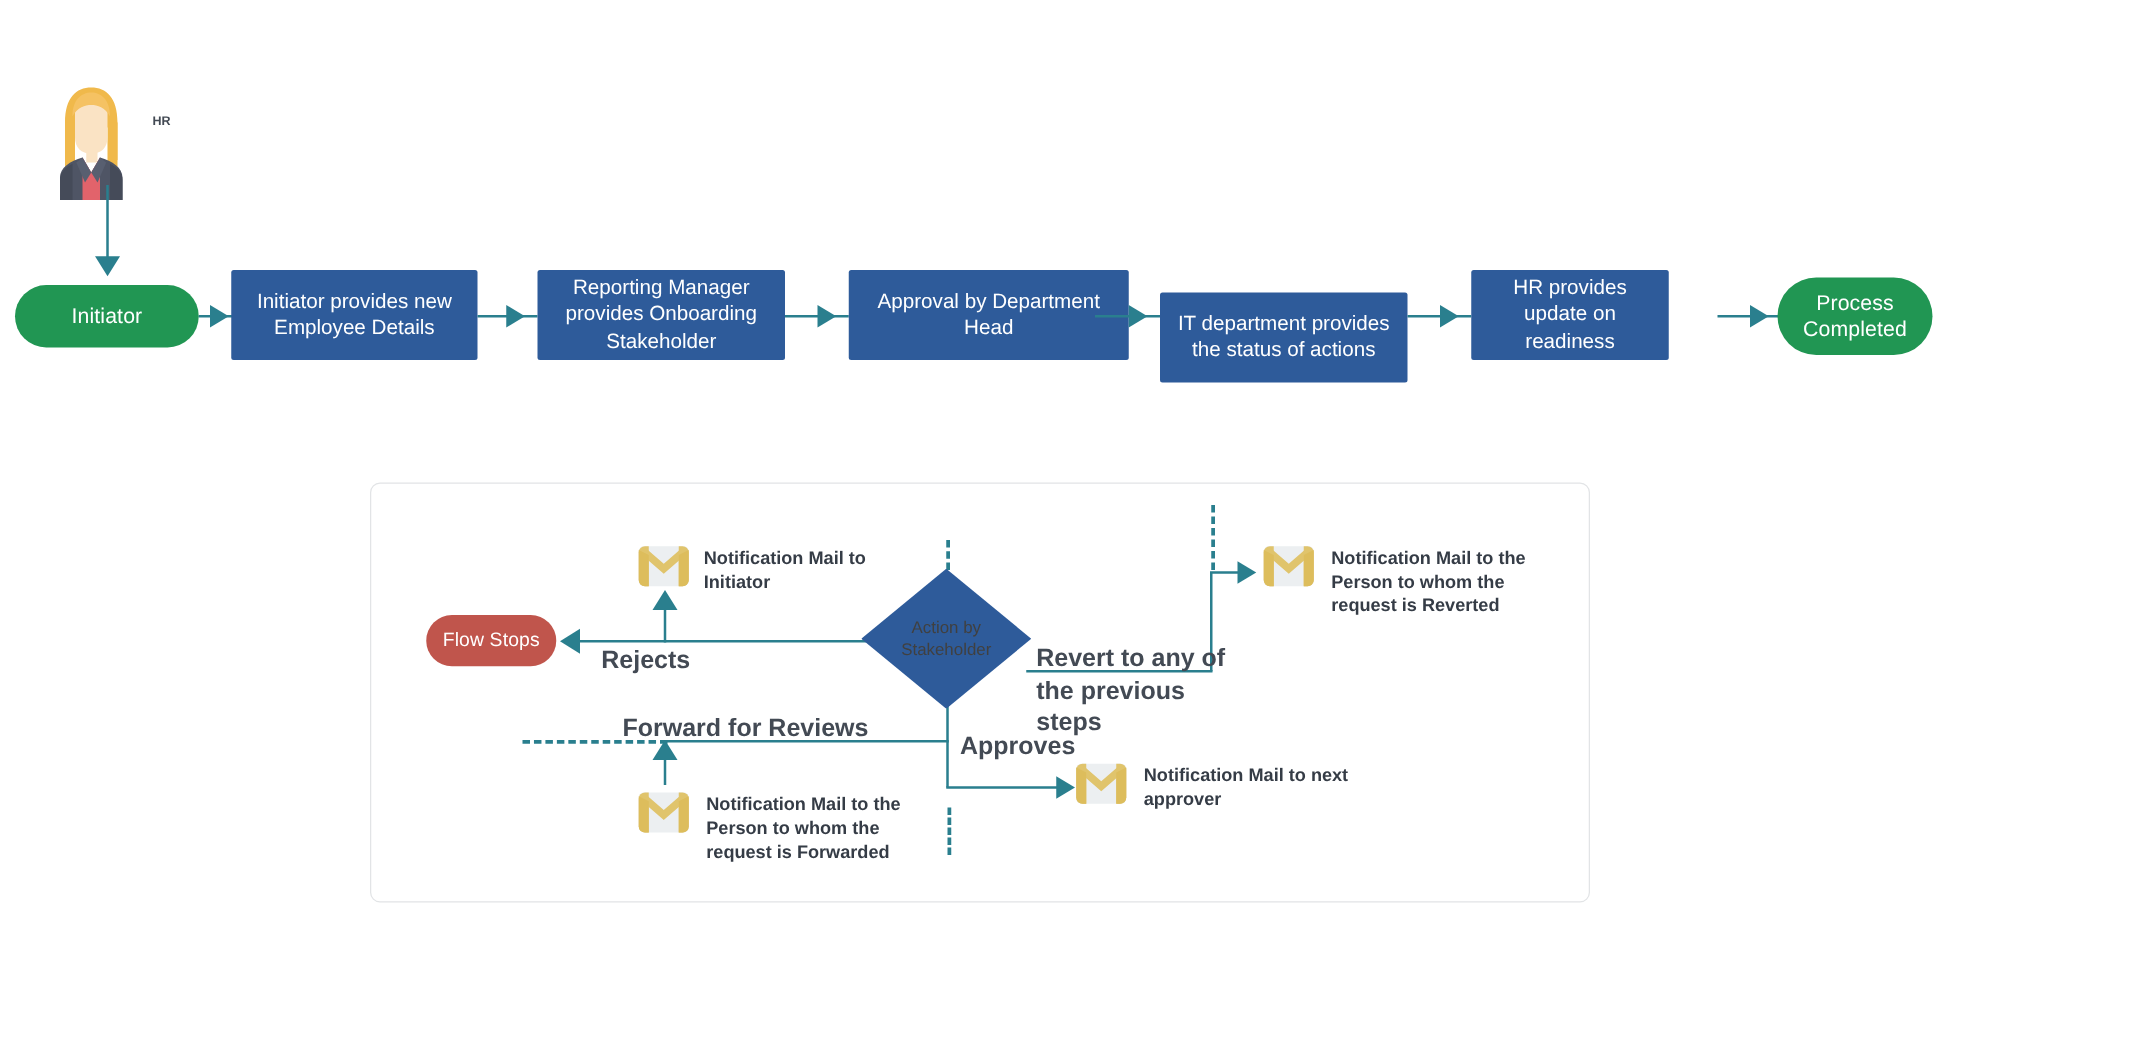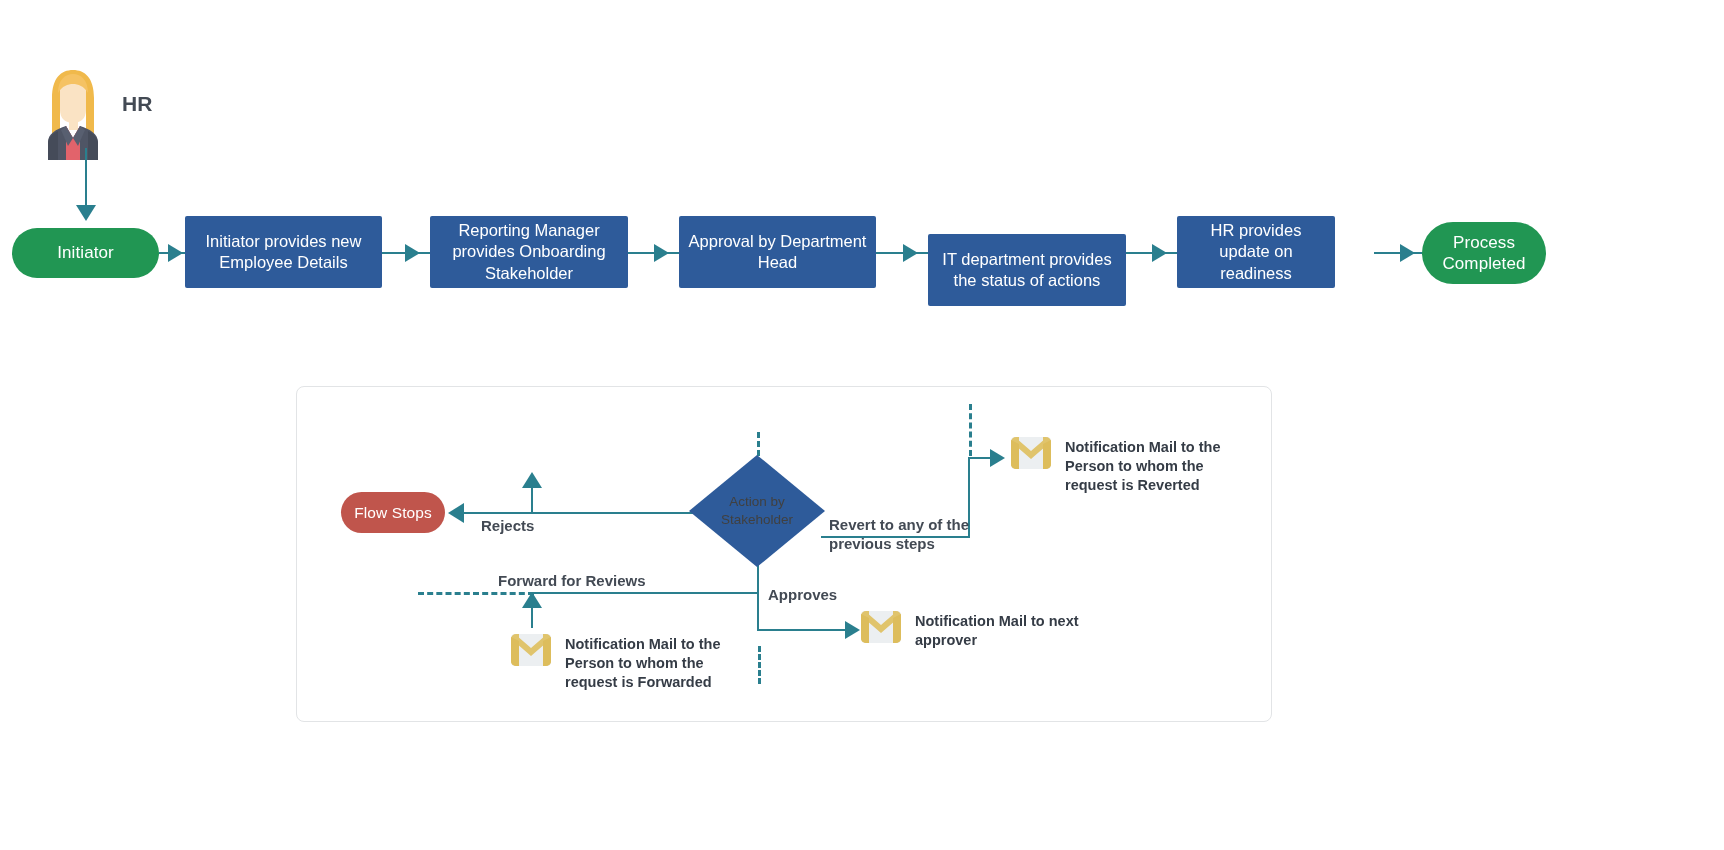--- a/index.html
+++ b/index.html
@@ -110,34 +110,34 @@
     font-size: 13.5px;
     line-height: 1.3;
     text-align: center;
     pointer-events: none;
   }
 
   
   .edge-label {
     color: #434A54;
     font-weight: bold;
-    font-size: 15px;
+    font-size: 20px;
     line-height: 1.28;
     white-space: nowrap;
   }
   .note-label {
     color: #353C46;
     font-weight: bold;
     font-size: 14.5px;
     line-height: 1.3;
   }
   .hr-label {
     color: #434A54;
     font-weight: bold;
-    font-size: 21px;
+    font-size: 10px;
   }
 
   
   .gmail { display: block; }
 </style>
 </head>
 <body>
 
 <div id="canvas">
 
@@ -185,21 +185,21 @@
   <div class="hline abs" style="left:382px; top:252px; width:48px;"></div>
   <div class="arrow-r abs" style="left:405px; top:244px;"></div>
 
   <div class="pbox abs" style="left:430px; top:216px; width:198px; height:72px;">
     <span>Reporting Manager provides Onboarding Stakeholder</span>
   </div>
 
   <div class="hline abs" style="left:628px; top:252px; width:51px;"></div>
   <div class="arrow-r abs" style="left:654px; top:244px;"></div>
 
-  <div class="pbox abs" style="left:679px; top:216px; width:197px; height:72px;">
+  <div class="pbox abs" style="left:679px; top:216px; width:224px; height:72px;">
     <span>Approval by Department Head</span>
   </div>
 
   <div class="hline abs" style="left:876px; top:252px; width:52px;"></div>
   <div class="arrow-r abs" style="left:903px; top:244px;"></div>
 
   <div class="pbox abs" style="left:928px; top:216px; width:198px; height:72px;margin-top:18px;">
     <span>IT department provides the status of actions</span>
   </div>
 
@@ -226,20 +226,31 @@
 
   <div class="pill pill-red abs" style="left:341px; top:492px; width:104px; height:41px; font-size:15.5px;">
     <span>Flow Stops</span>
   </div>
 
   <div class="edge-label abs" style="left:481px; top:516px;">Rejects</div>
 
   <div class="vline abs" style="left:531px; top:476px; height:38px;"></div>
   <div class="arrow-u abs" style="left:522px; top:472px;"></div>
 
+  <div class="abs" style="left:510px; top:436px; width:250px; height:42px;">
+    <svg class="gmail abs" style="left:0; top:0;" width="42" height="34" viewBox="0 0 42 34">
+      <rect x="1" y="1" width="40" height="32" rx="4" fill="#ECEFF1"></rect>
+      <path d="M1 6 A5 5 0 0 1 6 1 L9 1 L9 33 L6 33 A5 5 0 0 1 1 28 Z" fill="#E0C46C"></path>
+      <path d="M41 6 A5 5 0 0 0 36 1 L33 1 L33 33 L36 33 A5 5 0 0 0 41 28 Z" fill="#E0C46C"></path>
+      <path d="M6 2 L21 15 L36 2 L36 10 L21 23 L6 10 Z" fill="#E0C46C"></path>
+      <path d="M9 8 L9 33 L6 33 A5 5 0 0 1 1 28 L1 4 Z" fill="#DDBD5C"></path>
+      <path d="M33 8 L33 33 L36 33 A5 5 0 0 0 41 28 L41 4 Z" fill="#DDBD5C"></path>
+    </svg>
+    <div class="note-label abs" style="left:53px; top:2px; width:180px;">Notification Mail to Initiator</div>
+  </div>
 
   <div class="hline abs" style="left:821px; top:536px; width:149px;"></div>
   <div class="vline abs" style="left:968px; top:458px; height:79px;"></div>
   <div class="vdash abs" style="left:969px; top:404px; height:52px;"></div>
   <div class="hline abs" style="left:968px; top:457px; width:28px;"></div>
   <div class="arrow-r abs" style="left:990px; top:449px;"></div>
 
   <div class="edge-label abs" style="left:829px; top:515px; white-space:pre-line; width:160px;">Revert to any of the previous steps</div>
 
   <div class="abs" style="left:1010px; top:436px; width:250px; height:60px;">

